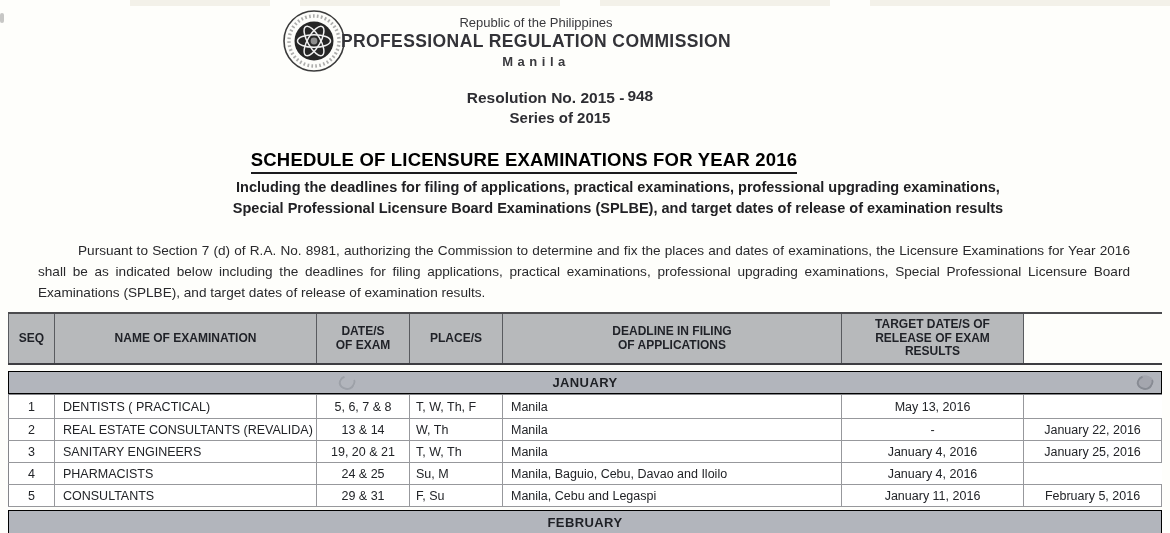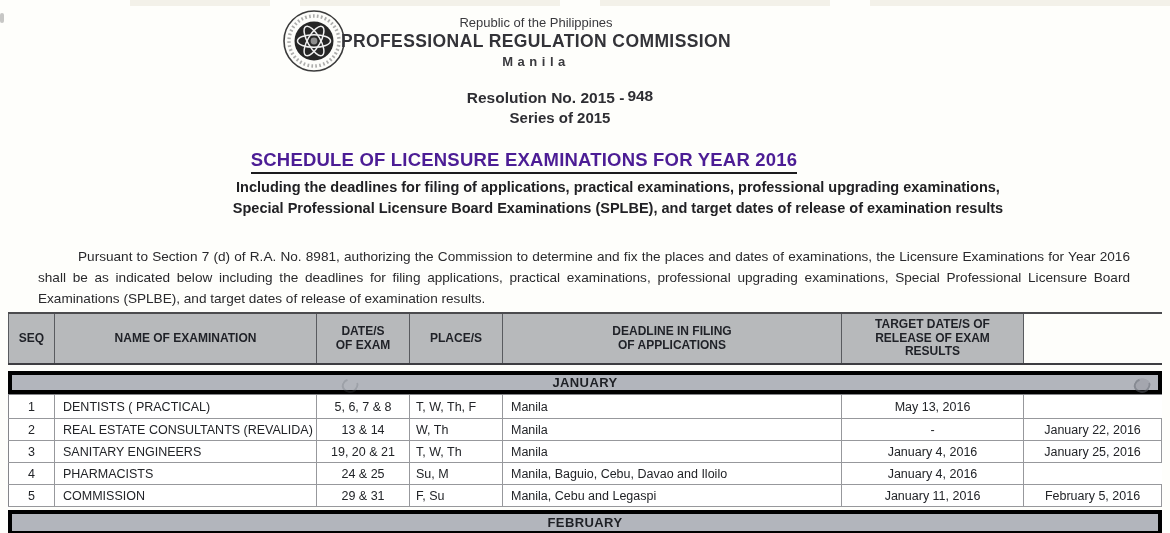--- a/index.html
+++ b/index.html
@@ -25,51 +25,51 @@
   .hdr-commission { font-size:17.5px; font-weight:700; letter-spacing:.4px; color:#333338; margin-top:1px; }
   .hdr-city { font-size:13px; letter-spacing:4.5px; color:#3a3a3e; margin-top:2px; font-weight:600; }
   .res-block { position:absolute; left:0; top:89px; width:1120px; text-align:center; color:#2e2e33; }
   .res-line { font-size:15.5px; font-weight:600; }
   .res-num { display:inline-block; position:relative; top:-2px; margin-left:3px; font-weight:600; }
   .res-series { font-size:15px; font-weight:600; margin-top:2px; }
 
   
   .title-block { position:absolute; left:0; top:149px; width:1048px; text-align:center; }
   .doc-title {
-    display:inline-block; font-size:18.5px; font-weight:700; color:#4c1d95;
+    display:inline-block; font-size:18.5px; font-weight:700; color:#000000;
     border-bottom:2.5px solid #1c1c1e; padding-bottom:1px; letter-spacing:.2px;
   }
   .subtitle-block { position:absolute; left:0; top:177px; width:1170px; text-align:center;
     font-size:14.5px; font-weight:700; color:#212124; line-height:21px;margin-left:33px; }
 
   
   .paragraph {
     position:absolute; left:38px; top:240px; width:1092px;
     font-size:13.6px; line-height:21px; color:#29292c;
-    text-align:justify; text-indent:40px;margin-top:6px;
+    text-align:justify; text-indent:40px;
   }
 
   
   .tbl { position:absolute; left:8px; top:312px; width:1154px; font-size:12.5px; }
   .tr { display:grid; grid-template-columns:47px 262px 93px 93px 339px 182px 138px; }
   .td, .th { display:flex; align-items:center; min-width:0; }
 
   .tr-head { border-top:2px solid #4b4b4e; border-bottom:2px solid #3e3e42; }
   .th {
     background:#b7b9bb; justify-content:center; text-align:center;
     font-weight:700; font-size:12px; line-height:13.5px; color:#1f2127;
     height:49px; border-right:1px solid #595b5f; white-space:pre-line;
   }
   .th:first-child { border-left:1px solid #595b5f; }
 
   .gap { height:6px; }
   .gap2 { height:3px; }
 
   .tr-month {
-    height:23px; background:#b2b5bc; border:4px solid #000000;
+    height:23px; background:#b2b5bc; border:1px solid #000000;
     display:flex; align-items:center; justify-content:center; position:relative;
   }
   .month-label { font-size:13px; font-weight:700; letter-spacing:.4px; color:#1e2025; }
   .smudge { position:absolute; top:3px; width:16px; height:15px; border:2px solid rgba(90,93,102,.45);
     border-radius:60% 40% 55% 45%; border-top-color:transparent; transform:rotate(24deg); }
   .smudge.left { left:330px; opacity:.5; }
   .smudge.right { right:8px; opacity:.85; background:rgba(110,113,122,.25); }
 
   .tr-data { height:22px; border-bottom:1px solid #97989c; background:#fff; }
   .tr-data.first { height:25px; border-top:1px solid #85868a; }
@@ -179,21 +179,21 @@
     <div class="td al-c">4</div>
     <div class="td al-l">PHARMACISTS</div>
     <div class="td al-c">24 &amp; 25</div>
     <div class="td al-l tight">Su, M</div>
     <div class="td al-l">Manila, Baguio, Cebu, Davao and Iloilo</div>
     <div class="td al-c">January 4, 2016</div>
   </div>
 
   <div class="tr tr-data">
     <div class="td al-c">5</div>
-    <div class="td al-l">COMMISSION</div>
+    <div class="td al-l">CONSULTANTS</div>
     <div class="td al-c">29 &amp; 31</div>
     <div class="td al-l tight">F, Su</div>
     <div class="td al-l">Manila, Cebu and Legaspi</div>
     <div class="td al-c">January 11, 2016</div>
     <div class="td al-c">February 5, 2016</div>
   </div>
 
   <div class="gap2"></div>
 
   <div class="tr-month feb">

